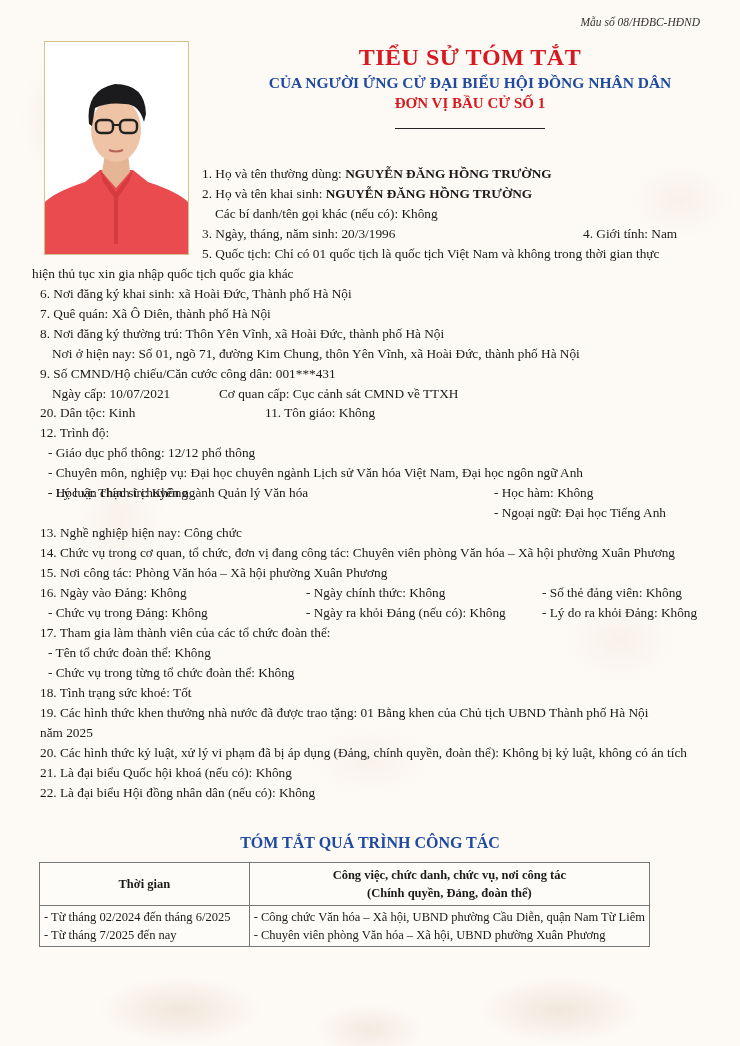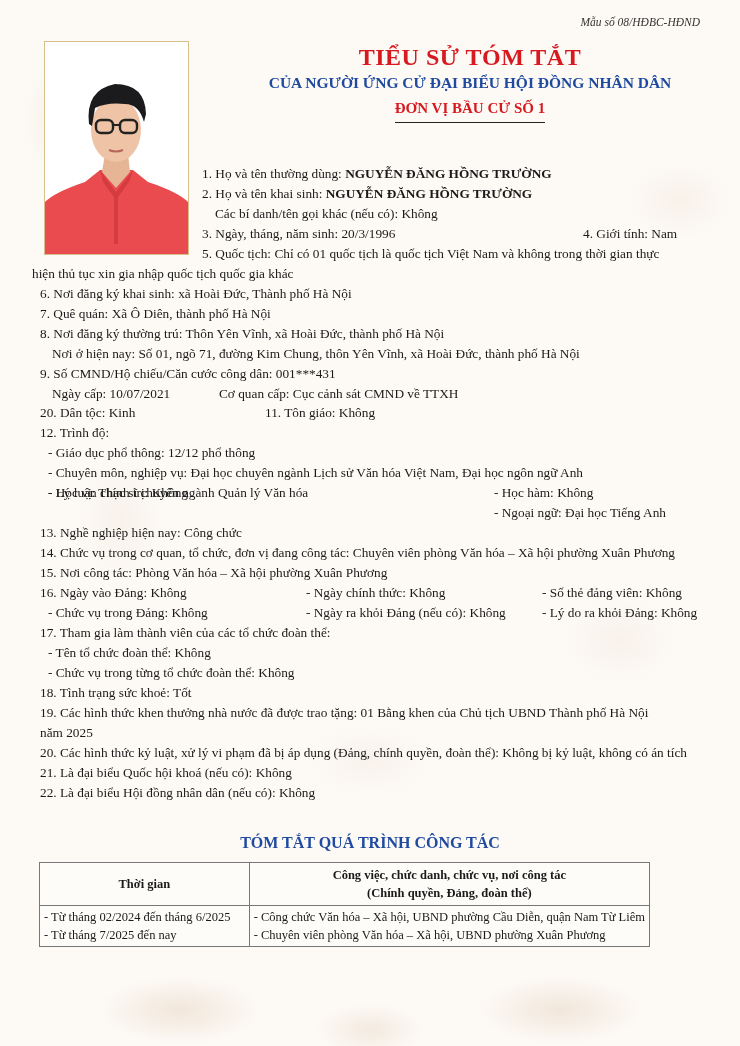--- a/index.html
+++ b/index.html
@@ -36,22 +36,22 @@
 
   .title-block { position: absolute; left: 250px; top: 42px; width: 440px; text-align: center; }
   .title-main {
     font-size: 24px; font-weight: bold; color: #d71920; letter-spacing: 0.5px;
     line-height: 30px;
   }
   .title-sub {
     font-size: 15.5px; font-weight: bold; color: #1f4aa0; line-height: 21px;
   }
   .district {
-    display: inline-block; margin-top: 5px; font-size: 15px; font-weight: bold;
-    color: #d71920; padding-bottom: 4px; border-bottom: 1.5px solid #222; line-height: 20px;
+    display: inline-block; font-size: 15px; font-weight: bold;
+    color: #d71920; padding-bottom: 15px; border-bottom: 1.5px solid #222; line-height: 20px;
   }
 
   .fields { position: absolute; left: 0; top: 0; width: 740px; font-size: 13.3px; }
   .row { position: absolute; white-space: nowrap; line-height: 18px; }
   .row b { font-weight: bold; }
 
   .section-title {
     position: absolute; left: 0; top: 834px; width: 740px; text-align: center;
     font-size: 16px; font-weight: bold; color: #1f4aa0;
   }

